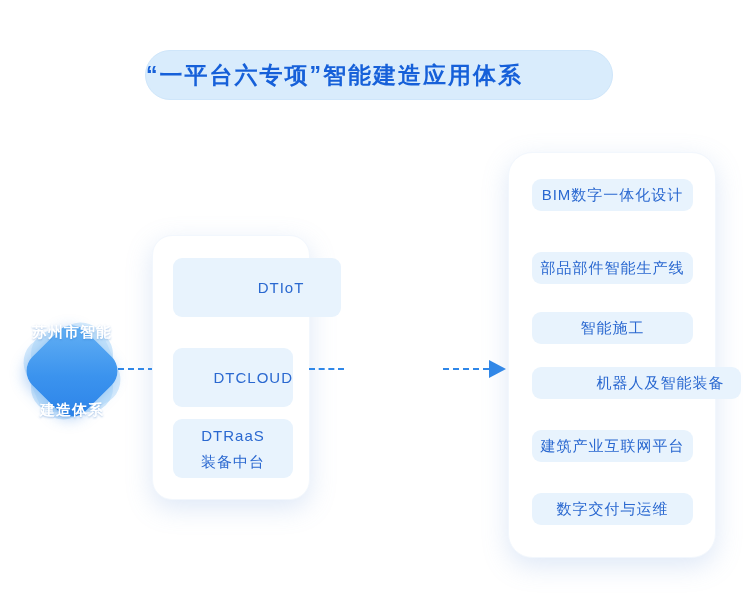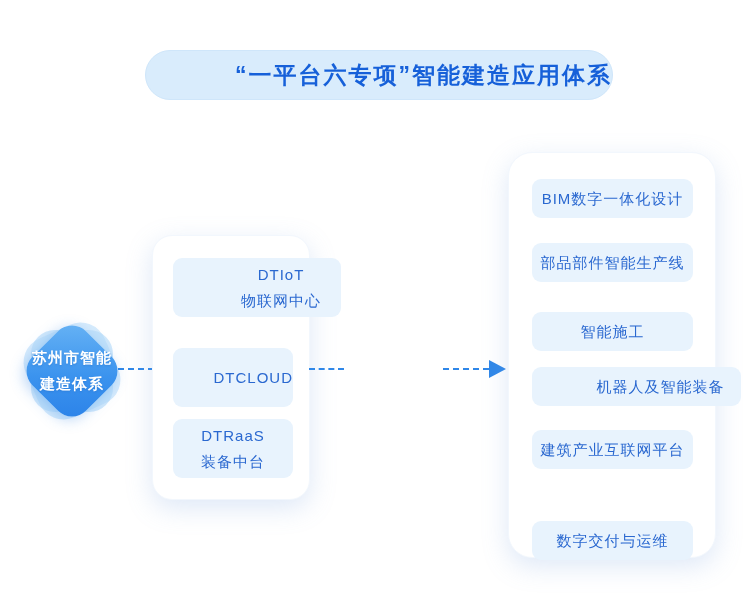--- a/index.html
+++ b/index.html
@@ -8,21 +8,21 @@
     background:#ffffff;
     font-family:"Liberation Sans","DejaVu Sans",sans-serif;
     overflow:hidden;
   }
   .stage{position:relative;width:750px;height:595px;background:#ffffff;}
 
   
   .title-pill{
     position:absolute;left:145px;top:50px;width:468px;height:50px;
     background:#d9ecfc;border:1px solid #cfe6fa;border-radius:26px;
-    display:flex;align-items:center;justify-content:flex-end;
+    display:flex;align-items:center;justify-content:flex-start;
     box-sizing:border-box;
   }
   .title-pill span{
     color:#1660d9;font-size:23px;font-weight:bold;letter-spacing:2px;white-space:nowrap;
   }
 
   
   .node{position:absolute;width:104px;height:104px;}
   .node-left{left:20px;top:319px;}
   .node-center{left:338px;top:319px;}
@@ -35,21 +35,21 @@
     background:#b5dbf9;opacity:.55;transform:rotate(66deg);
   }
   .node .shape{
     position:absolute;inset:14px;border-radius:20px;
     transform:rotate(45deg);
     background:linear-gradient(135deg,#6ab5f5 0%,#3b93ee 55%,#2a81e8 100%);
     box-shadow:0 4px 14px rgba(55,135,230,.35);
   }
   .node .node-label{
     position:absolute;inset:0;z-index:2;
-    display:flex;flex-direction:column;align-items:center;justify-content:center;
+    display:flex;flex-direction:column;align-items:center;justify-content:space-between;
   }
   .node .node-label span{
     color:#ffffff;font-size:15px;font-weight:bold;line-height:26px;
     letter-spacing:1px;white-space:nowrap;text-shadow:0 1px 2px rgba(30,100,190,.35);
   }
 
   
   .connector{position:absolute;height:0;border-top:2px dashed #2f87e8;}
   .c1{left:118px;top:368px;width:36px;}
   .c2{left:309px;top:368px;width:35px;}
@@ -76,27 +76,27 @@
     text-align:center;
   }
   .pill-box span{
     color:#2a68d0;font-size:15px;line-height:26px;letter-spacing:1px;white-space:nowrap;
   }
   .platform-card .pill-box{left:20px;width:120px;height:59px;}
   .p-item-0{top:22px;padding-left:48px;}
   .p-item-1{top:112px;align-items:flex-end;}
   .p-item-2{top:183px;}
 
-  .specialties-card .pill-box{left:23px;width:161px;height:39px;}
+  .specialties-card .pill-box{left:23px;width:161px;height:32px;}
   .s-item-0{top:26px;}
-  .s-item-1{top:90px;justify-content:center;}
+  .s-item-1{top:99px;justify-content:center;}
   .s-item-2{top:152px;margin-top:7px;}
   .s-item-3{top:214px;padding-left:48px;}
   .s-item-4{top:277px;text-align:center;}
-  .s-item-5{top:340px;margin-top:28px;}
+  .s-item-5{top:340px;}
 </style>
 </head>
 <body>
 
 <div class="stage">
 
   <div class="title-pill">
     <span>“一平台六专项”智能建造应用体系</span>
   </div>
 
@@ -108,21 +108,20 @@
       <span>苏州市智能</span>
       <span>建造体系</span>
     </div>
   </div>
 
   <div class="connector c1"></div>
 
   <div class="card platform-card">
     <div class="pill-box p-item-0">
       <span>DTIoT</span>
-      <span>物联网中心</span>
     </div>
     <div class="pill-box p-item-1">
       <span>DTCLOUD</span>
     </div>
     <div class="pill-box p-item-2">
       <span>DTRaaS</span>
       <span>装备中台</span>
     </div>
   </div>
 

